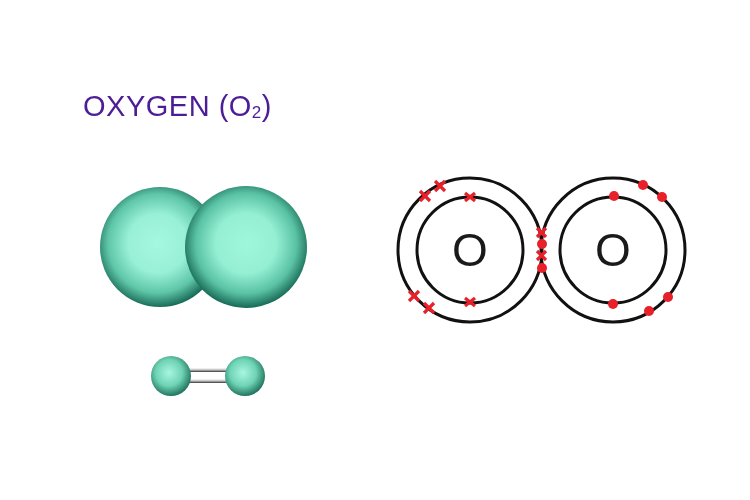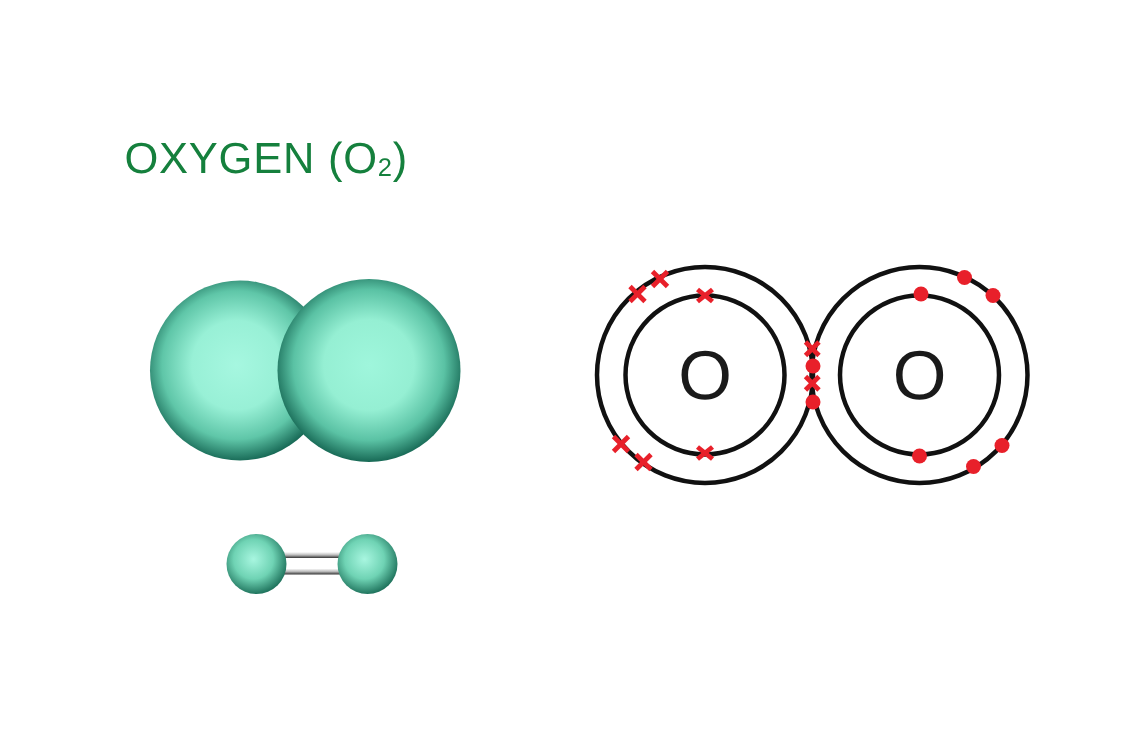--- a/index.html
+++ b/index.html
@@ -1,17 +1,17 @@
 <!DOCTYPE html>
 <html><head>
   <meta charset="utf-8">
   <style>
     html, body { margin: 0; padding: 0; background: #ffffff; }
     body { width: 750px; height: 500px; position: relative; overflow: hidden; font-family: "Liberation Sans", sans-serif; }
-    .title { position: absolute; left: 83px; top: 90px; font-size: 29px; color: #15803d; letter-spacing: 0.5px; white-space: nowrap; text-align: center; }
+    .title { position: absolute; left: 83px; top: 90px; font-size: 29px; color: #4c1d95; letter-spacing: 0.5px; white-space: nowrap; text-align: center; }
     .title sub { font-size: 17px; vertical-align: -2px; }
     svg.canvas { position: absolute; left: 0; top: 0; }
     .sym { font-family: "Liberation Sans", sans-serif; font-size: 46px; fill: #1a1a1a; }
   </style>
 </head>
 <body>
 
 <div class="title"><span>OXYGEN (O</span><sub>2</sub><span>)</span></div>
 
 <svg class="canvas" width="750" height="500" viewBox="0 0 750 500">

